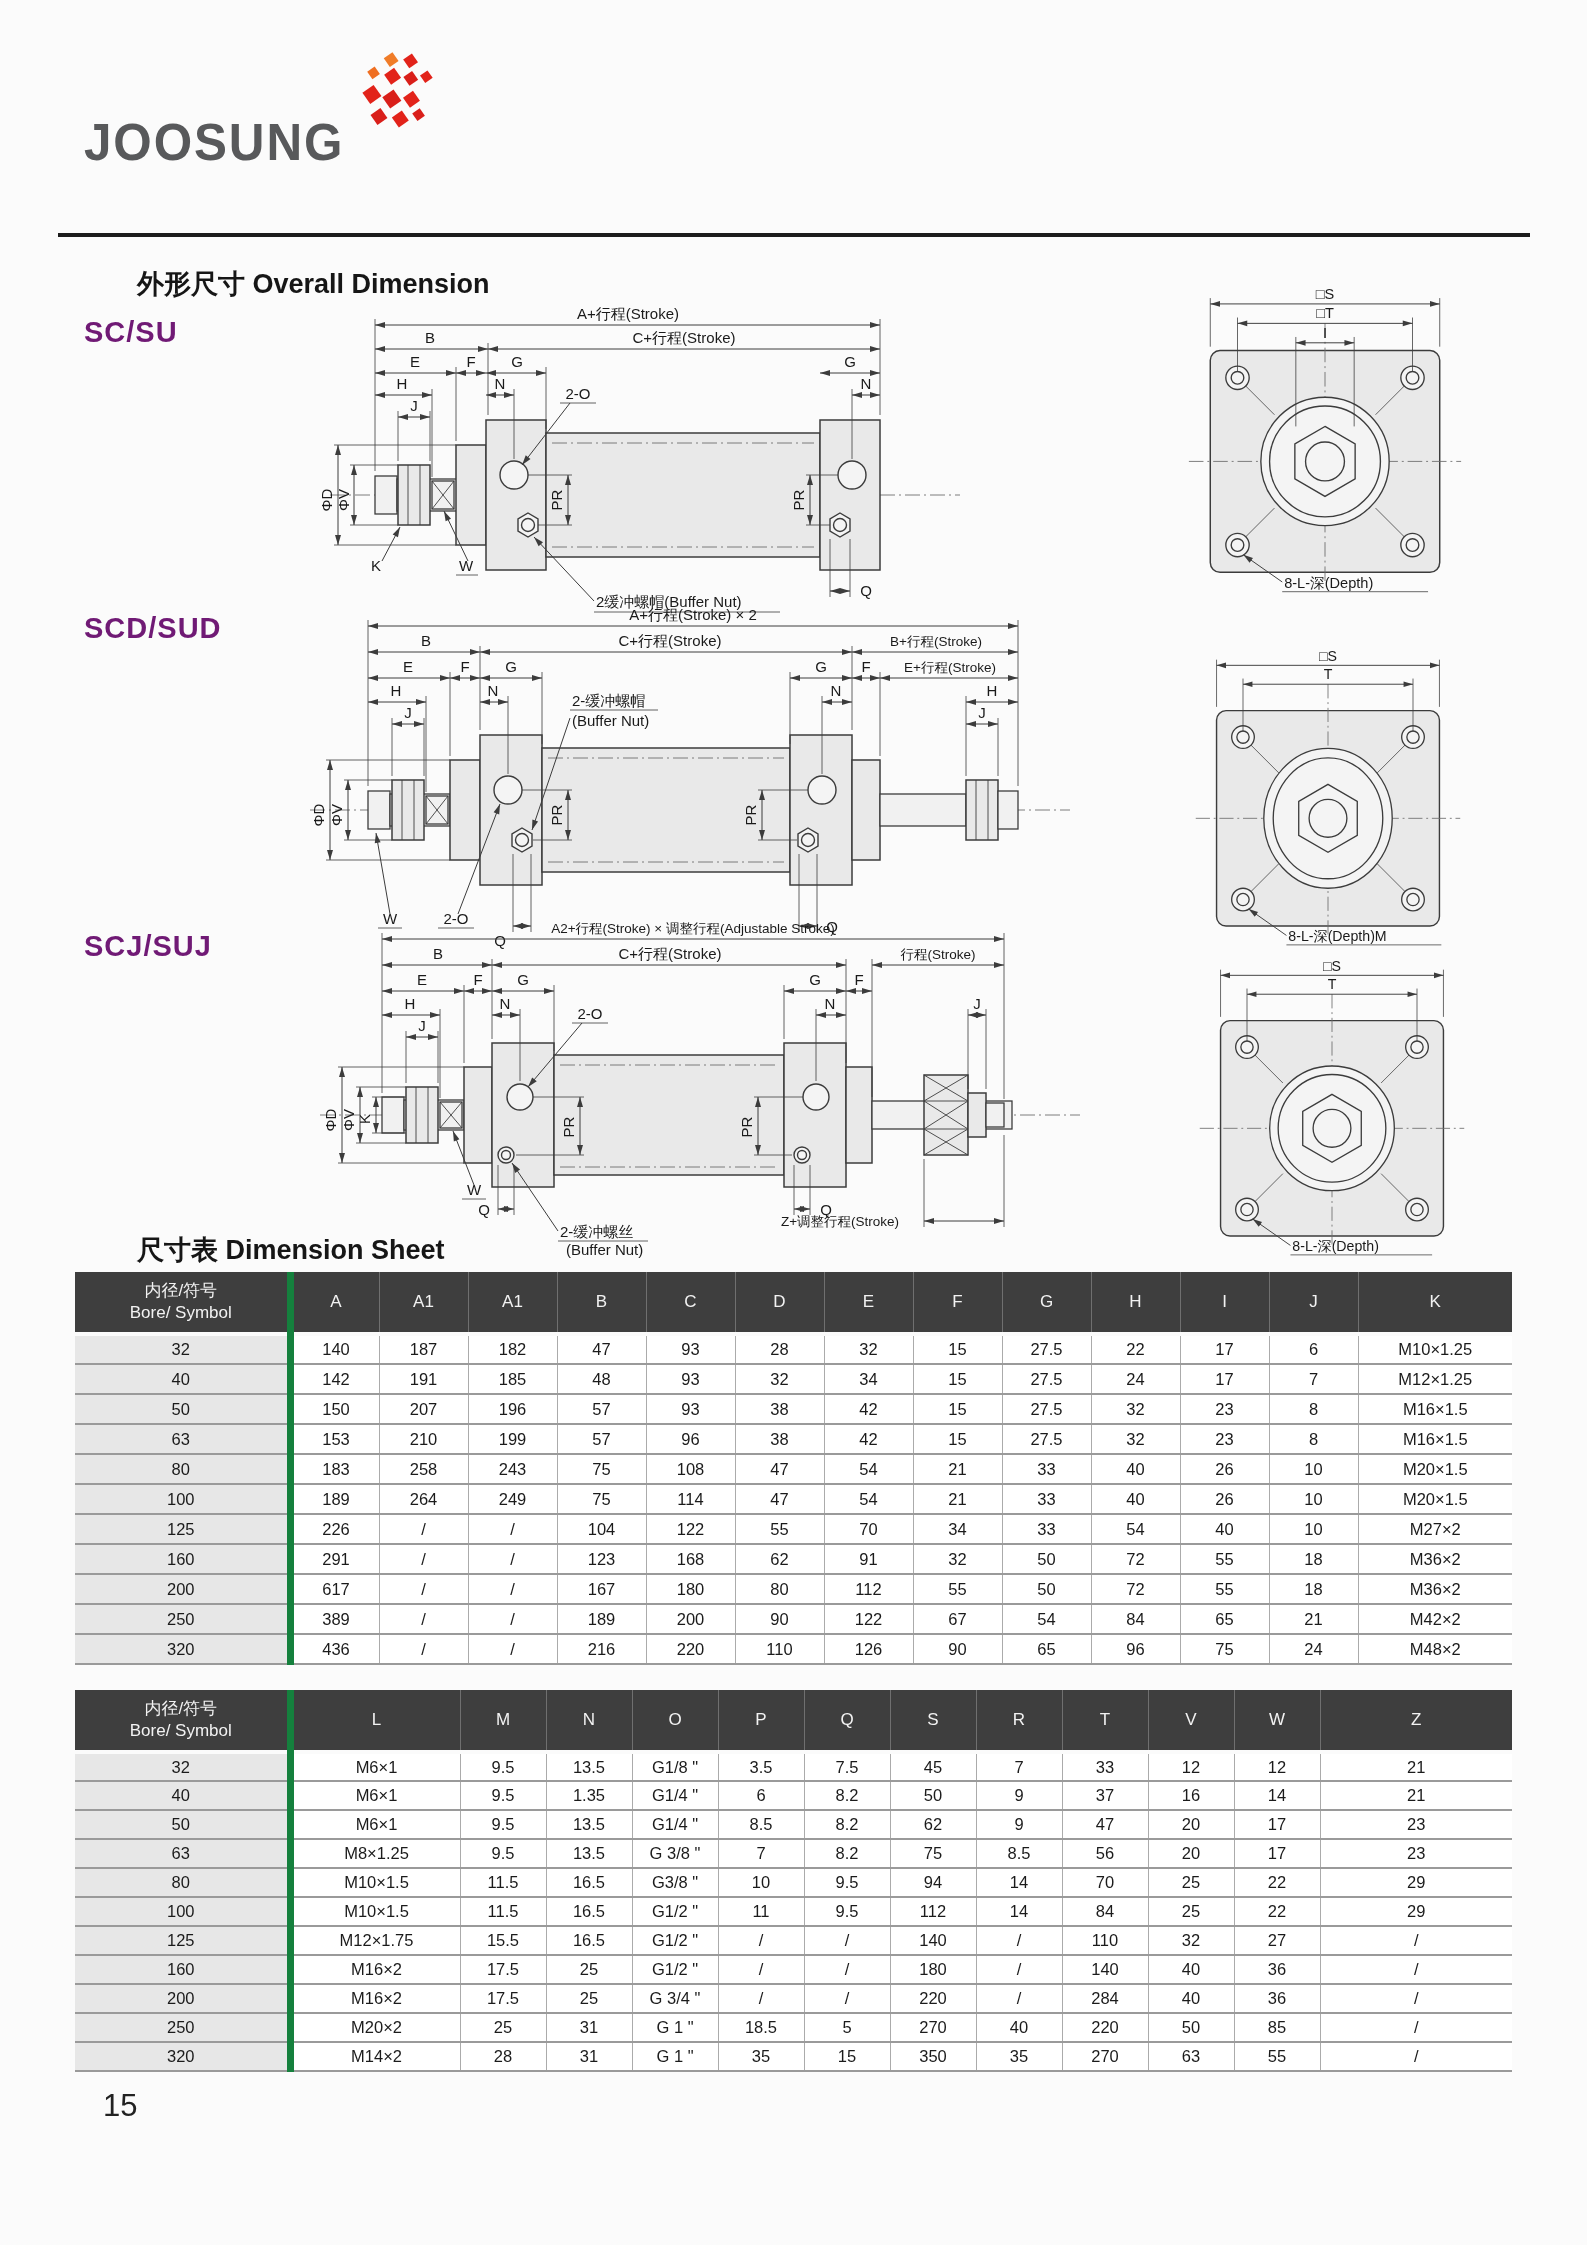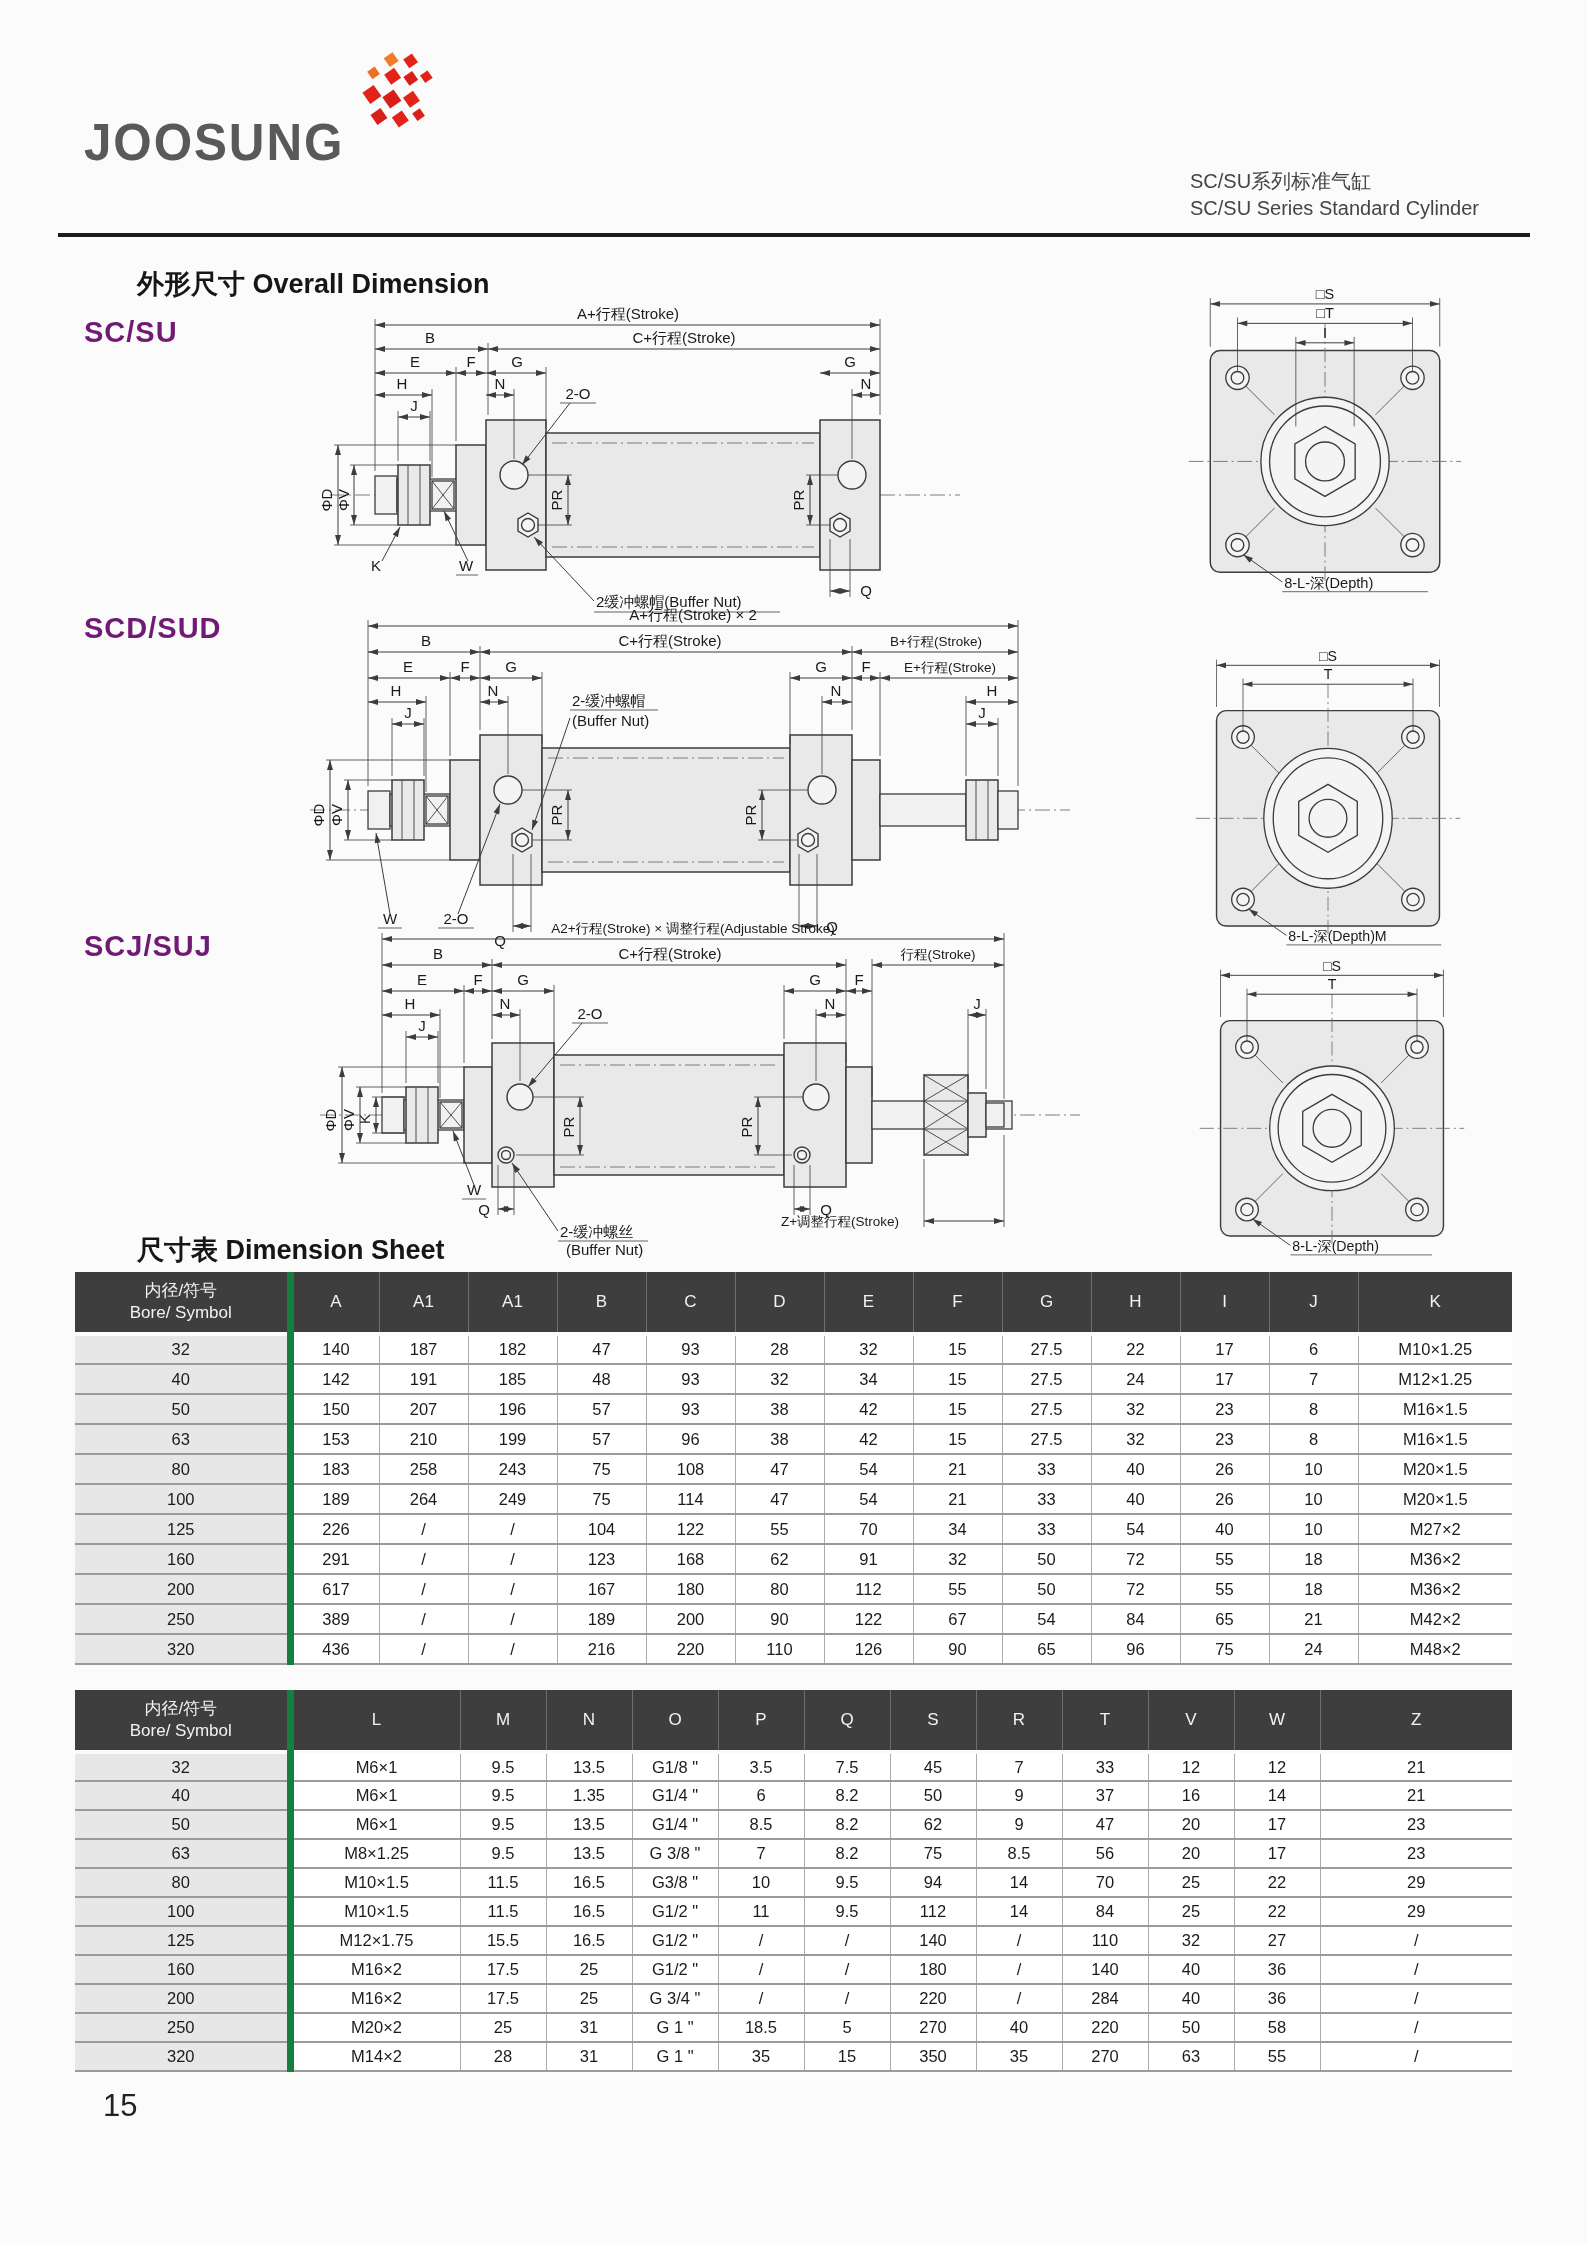--- a/index.html
+++ b/index.html
@@ -92,24 +92,20 @@
       <polygon points="48,20 55,27 48,34 41,27" fill="#d91f1a"></polygon>
       <polygon points="62,17 68,23 62,29 56,23" fill="#e2231a"></polygon>
       <polygon points="15,39 24,48 15,57 6,48" fill="#e2231a"></polygon>
       <polygon points="34,40 43,49 34,58 25,49" fill="#d91f1a"></polygon>
       <polygon points="52,38 60,46 52,54 44,46" fill="#e2231a"></polygon>
       <polygon points="25,59 33,67 25,75 17,67" fill="#d91f1a"></polygon>
       <polygon points="45,58 53,66 45,74 37,66" fill="#e2231a"></polygon>
       <polygon points="61,53 67,59 61,65 55,59" fill="#d91f1a"></polygon>
     </g>
   </svg>
-  <div class="hdr-right">
-    <div>SC/SU系列标准气缸</div>
-    <div>SC/SU Series Standard Cylinder</div>
-  </div>
   <div class="hdr-rule"></div>
 
   <div class="sec-title" style="top:266px">外形尺寸 Overall Dimension</div>
 
   <div class="drawing-title" style="top:316px">SC/SU</div>
 
   <svg class="draw" style="left:260px;top:295px" width="860" height="330" viewBox="0 0 860 330">
     <line class="cl" x1="70" y1="200" x2="700" y2="200"></line>
 
     <rect class="part2" x="115" y="181" width="22" height="38"></rect>
@@ -967,21 +963,21 @@
           <td>M20×2</td>
           <td>25</td>
           <td>31</td>
           <td>G 1 "</td>
           <td>18.5</td>
           <td>5</td>
           <td>270</td>
           <td>40</td>
           <td>220</td>
           <td>50</td>
-          <td>58</td>
+          <td>85</td>
           <td>/</td>
         </tr>
         <tr>
           <td class="borecol">320</td>
           <td>M14×2</td>
           <td>28</td>
           <td>31</td>
           <td>G 1 "</td>
           <td>35</td>
           <td>15</td>

